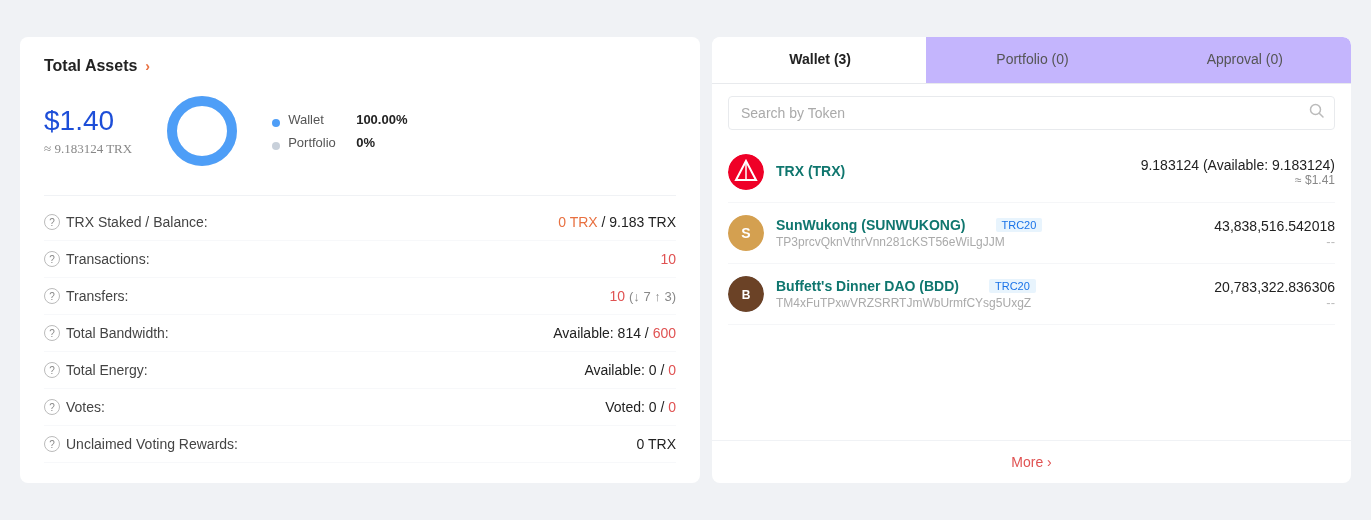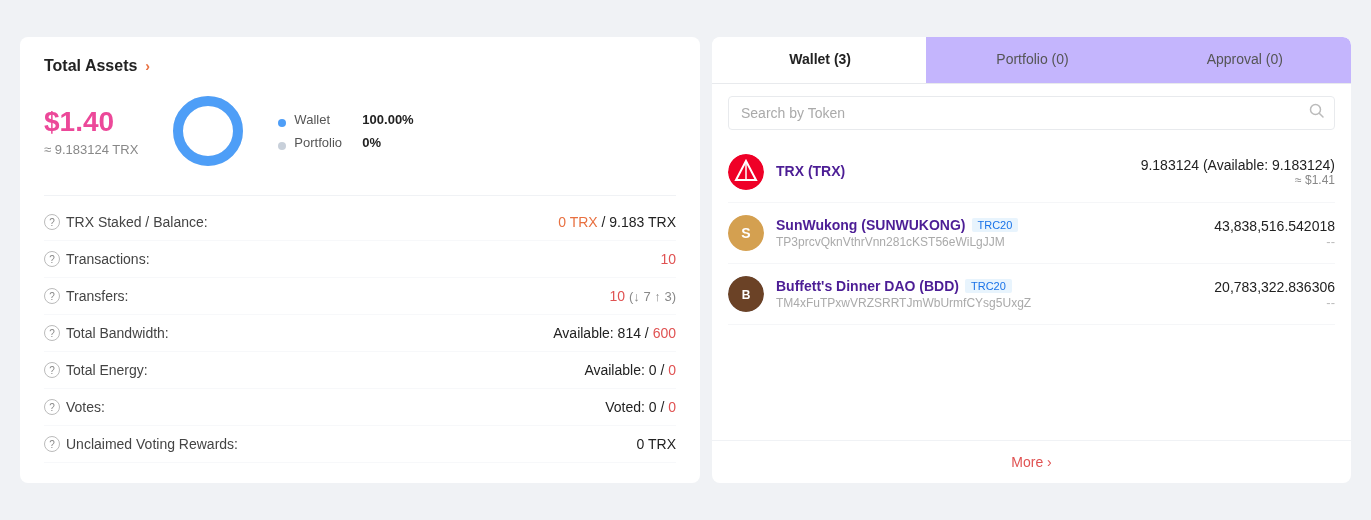--- a/index.html
+++ b/index.html
@@ -46,27 +46,28 @@
     }
     .assets-summary {
       display: flex;
       align-items: center;
       gap: 30px;
       margin-bottom: 24px;
     }
     .assets-value-block {}
     .assets-usd {
       font-size: 28px;
-      font-weight: 700;
-      color: #ec4899;
+      font-weight: 400;
+      color: #1d4ed8;
     }
     .assets-trx {
       font-size: 13px;
       color: #888;
       margin-top: 4px;
+      font-family: Liberation Serif, serif;
     }
     
     .donut-container {
       position: relative;
       width: 80px;
       height: 80px;
     }
     .donut-container svg {
       transform: rotate(-90deg);
     }
@@ -231,27 +232,28 @@
     }
     .token-name-row {
       display: flex;
       align-items: center;
       gap: 6px;
       margin-bottom: 2px;
     }
     .token-name {
       font-size: 14px;
       font-weight: 600;
-      color: #4c1d95;
+      color: #0f766e;
     }
     .token-badge {
       font-size: 11px;
       padding: 1px 6px;
       border-radius: 2px;
       font-weight: 500;
+      margin-left: 24px;
     }
     .badge-trc20 {
       background: #e8f4fd;
       color: #1a73e8;
     }
     .token-address {
       font-size: 12px;
       color: #aaa;
     }
     .token-value {

